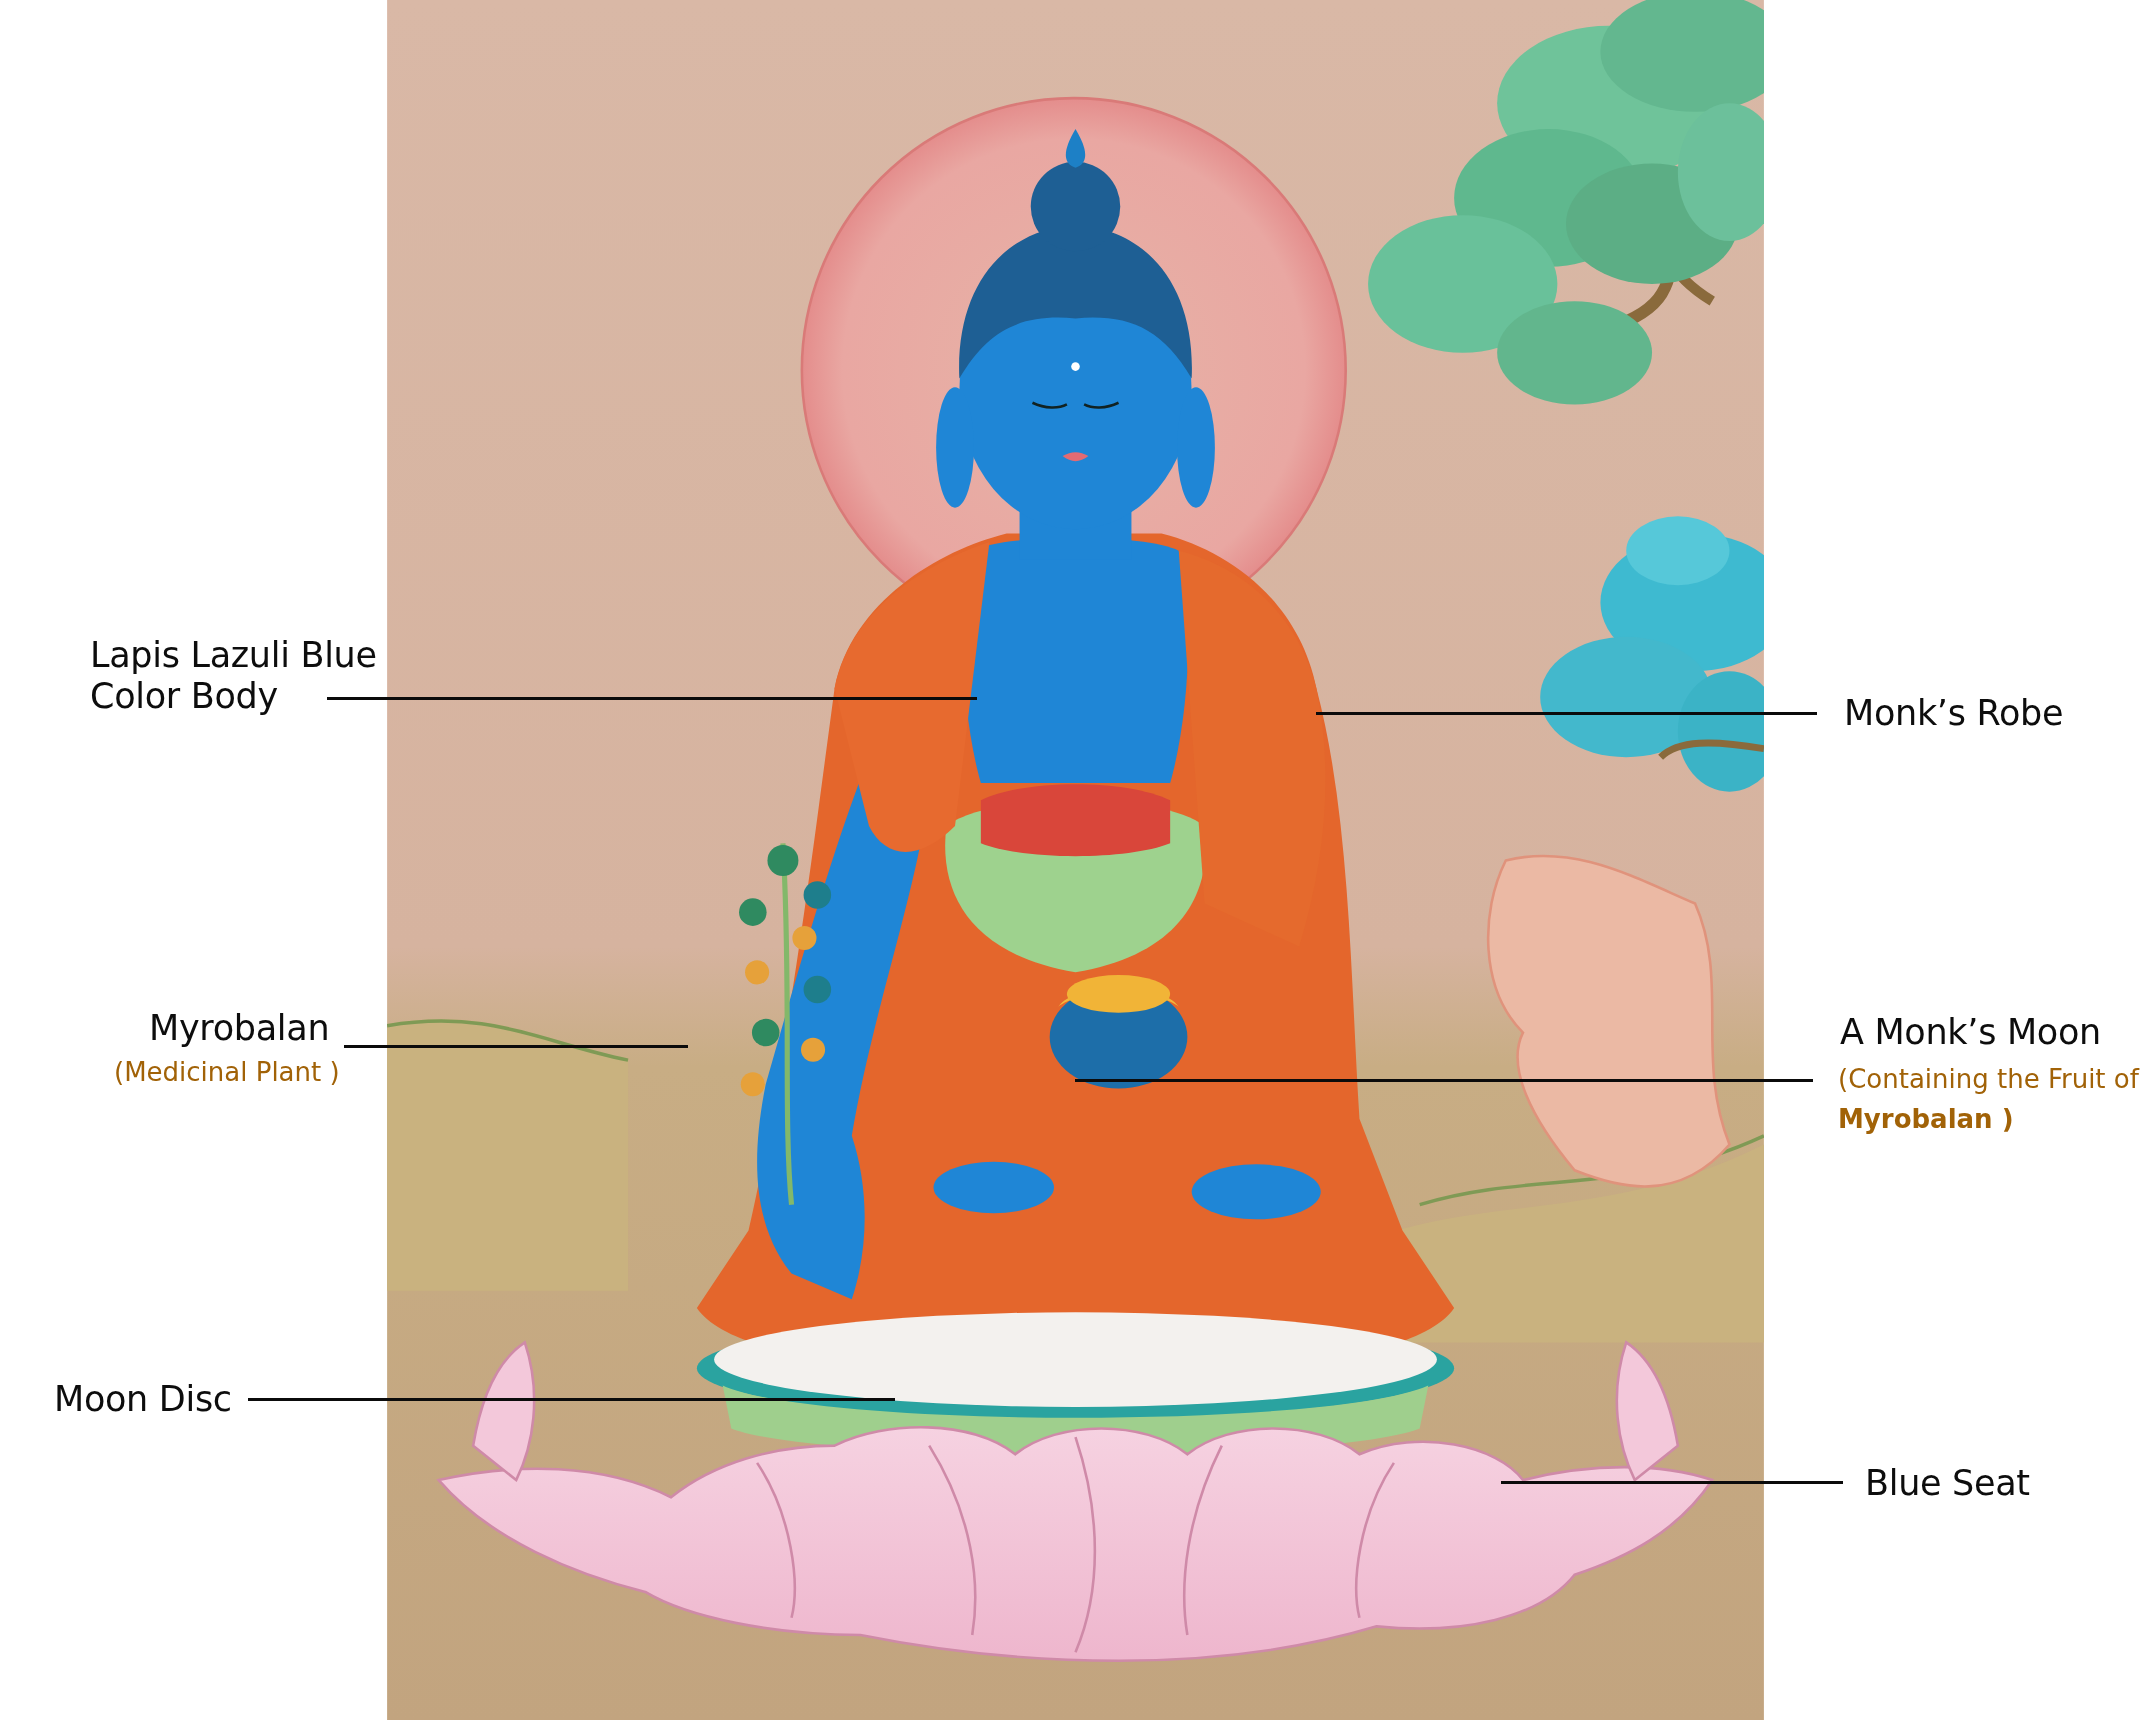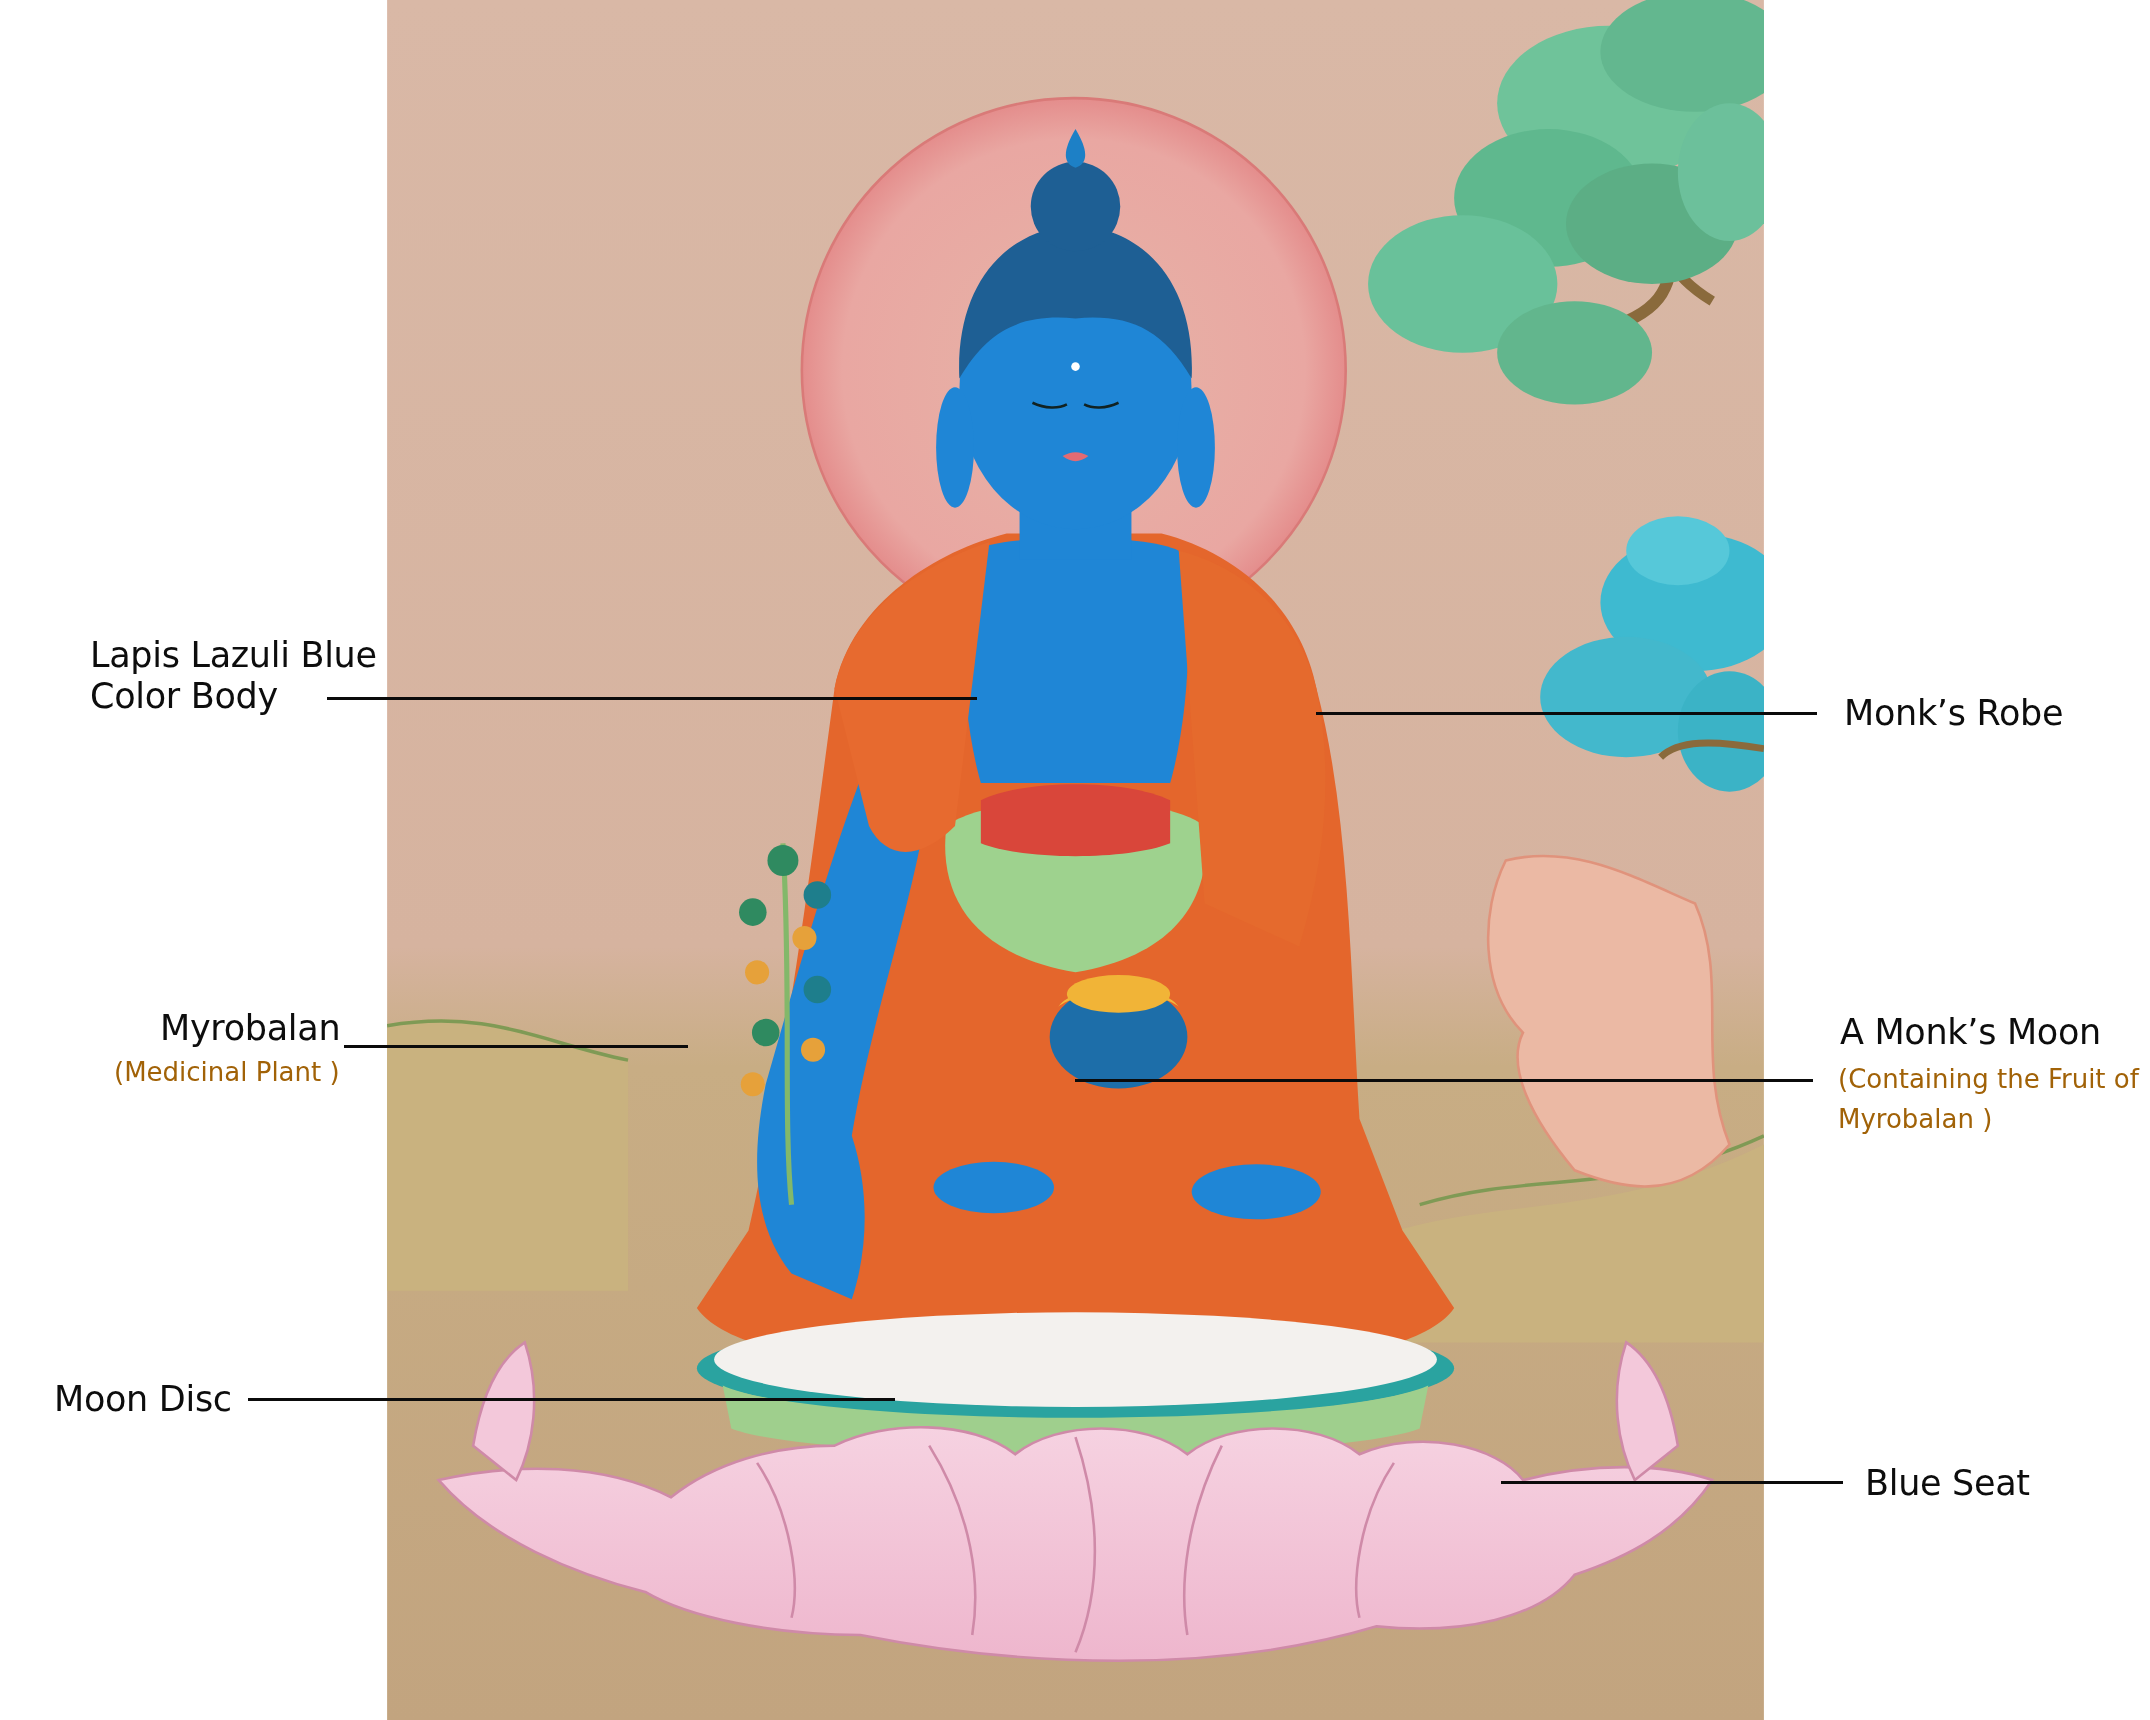--- a/index.html
+++ b/index.html
@@ -127,32 +127,32 @@
         <path d="M430 1700 C 470 1760, 480 1840, 470 1880 M 630 1680 C 680 1760, 690 1840, 680 1900 M 800 1670 C 830 1760, 830 1850, 800 1920 M 970 1680 C 930 1760, 920 1840, 930 1900 M 1170 1700 C 1130 1760, 1120 1840, 1130 1880" stroke="#cf8aa8" stroke-width="3" fill="none"></path>
         <path d="M100 1680 C 110 1620, 130 1580, 160 1560 C 180 1620, 170 1680, 150 1720 Z M 1500 1680 C 1490 1620, 1470 1580, 1440 1560 C 1420 1620, 1430 1680, 1450 1720 Z" fill="#f3c8da" stroke="#cf8aa8" stroke-width="3"></path>
       </g>
     </svg>
   </div>
 
   <div class="label" style="left:90px; top:635px;">Lapis Lazuli Blue</div>
   <div class="label" style="left:90px; top:676px;">Color Body</div>
   <div class="leader" style="left:327px; top:697px; width:650px;"></div>
 
-  <div class="label" style="left:160px; top:1008px;">Myrobalan</div>
+  <div class="label" style="left:149px; top:1008px;">Myrobalan</div>
   <div class="sublabel" style="left:114px; top:1053px;">(Medicinal Plant )</div>
   <div class="leader" style="left:344px; top:1045px; width:344px;"></div>
 
   <div class="label" style="left:54px; top:1379px;">Moon Disc</div>
   <div class="leader" style="left:248px; top:1398px; width:647px;"></div>
 
   <div class="leader" style="left:1316px; top:712px; width:501px;"></div>
   <div class="label" style="left:1844px; top:693px;">Monk’s Robe</div>
 
   <div class="label" style="left:1840px; top:1012px;">A Monk’s Moon</div>
   <div class="sublabel" style="left:1838px; top:1060px;">(Containing the Fruit of</div>
-  <div class="sublabel" style="left:1838px; top:1100px;"> Myrobalan )</div>
+  <div class="sublabel" style="left:1838px; top:1100px;font-weight:bold;"> Myrobalan )</div>
   <div class="leader" style="left:1075px; top:1079px; width:738px;"></div>
 
   <div class="leader" style="left:1501px; top:1481px; width:342px;"></div>
   <div class="label" style="left:1865px; top:1463px;">Blue Seat</div>
 
 </div>
 
 
 </body></html>

